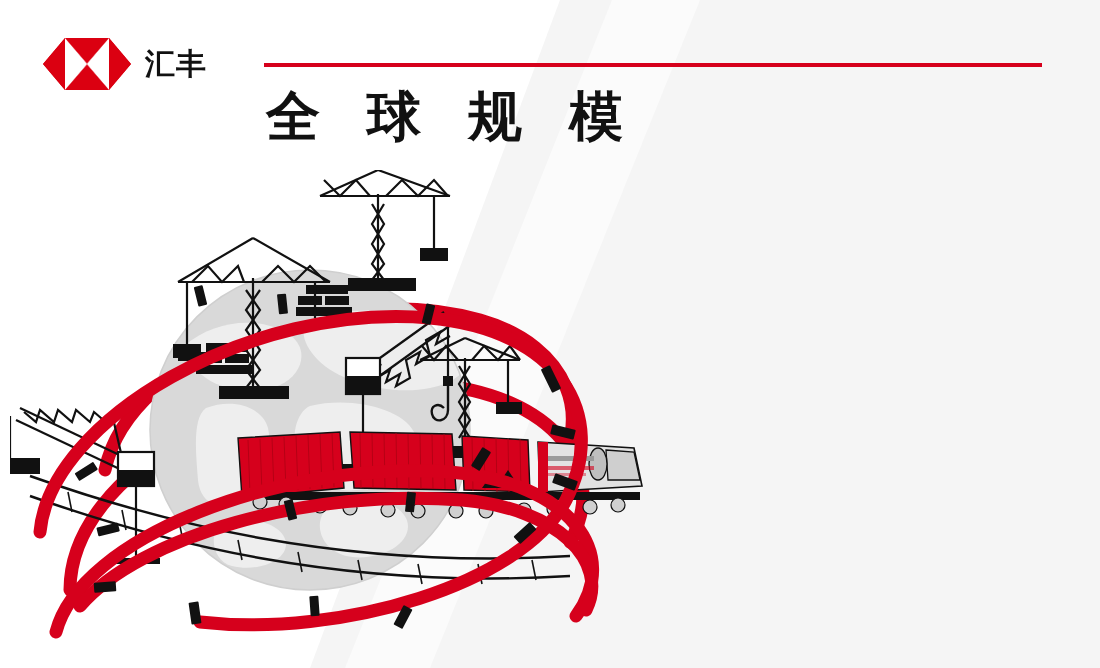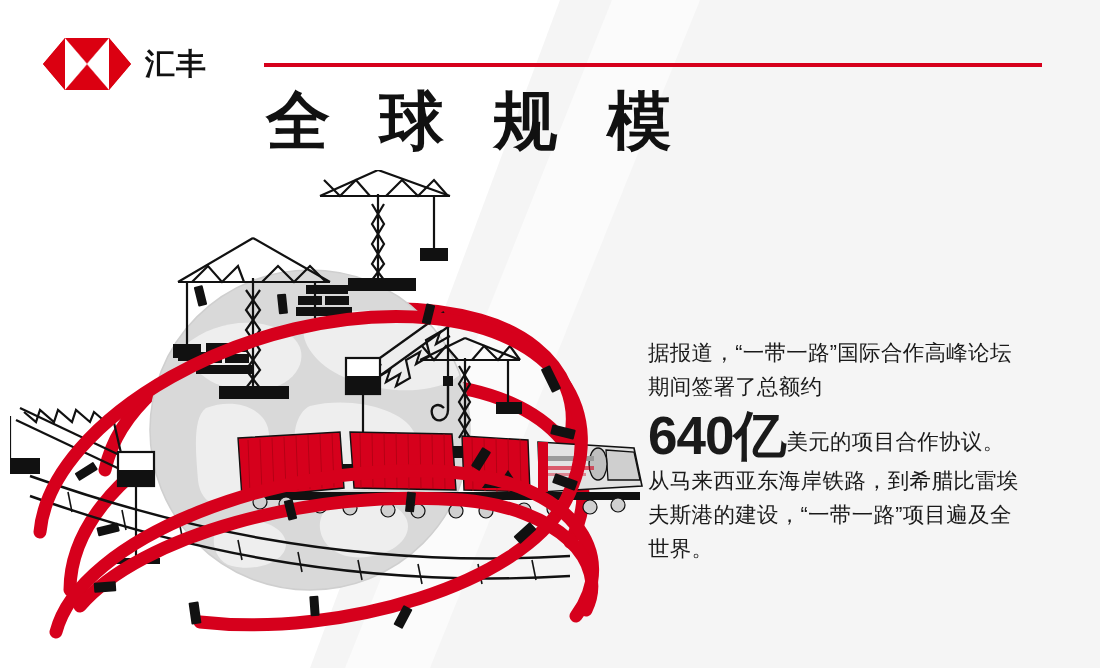--- a/index.html
+++ b/index.html
@@ -21,21 +21,21 @@
     letter-spacing:1px;line-height:1;white-space:nowrap;
   }
   .rule{
     position:absolute;left:264px;top:63px;width:778px;height:4px;
     background:#d6001c;z-index:5;
   }
 
   
   .title{
     position:absolute;left:266px;top:86px;z-index:5;
-    font-size:64px;font-weight:bold;color:#111111;
+    font-size:54px;font-weight:bold;color:#111111;
     letter-spacing:16px;line-height:1.12;white-space:nowrap;
   }
 
   
   .illus{position:absolute;left:10px;top:170px;width:640px;height:490px;z-index:3;}
 
   
   .copy{
     position:absolute;left:648px;top:336px;width:400px;z-index:6;
     color:#1a1a1a;
@@ -280,22 +280,14 @@
       <rect x="180" y="432" width="10" height="22" rx="1" transform="rotate(-8 185 443)"></rect>
       <rect x="276" y="330" width="9" height="20" rx="1" transform="rotate(-14 280 340)"></rect>
       <rect x="396" y="322" width="9" height="20" rx="1" transform="rotate(6 400 332)"></rect>
       <rect x="510" y="352" width="10" height="22" rx="1" transform="rotate(48 515 363)"></rect>
       <rect x="388" y="436" width="10" height="22" rx="1" transform="rotate(28 393 447)"></rect>
       <rect x="300" y="426" width="9" height="20" rx="1" transform="rotate(-4 304 436)"></rect>
       <rect x="466" y="278" width="10" height="22" rx="1" transform="rotate(32 471 289)"></rect>
     </g>
   </svg>
 
-  <div class="copy">
-    <p>据报道，“一带一路”国际合作高峰论坛</p>
-    <p>期间签署了总额约</p>
-    <p class="line-big"><span class="bignum">640亿</span><span>美元的项目合作协议。</span></p>
-    <p>从马来西亚东海岸铁路，到希腊比雷埃</p>
-    <p>夫斯港的建设，“一带一路”项目遍及全</p>
-    <p>世界。</p>
-  </div>
 
 </div>
 
 </body></html>

